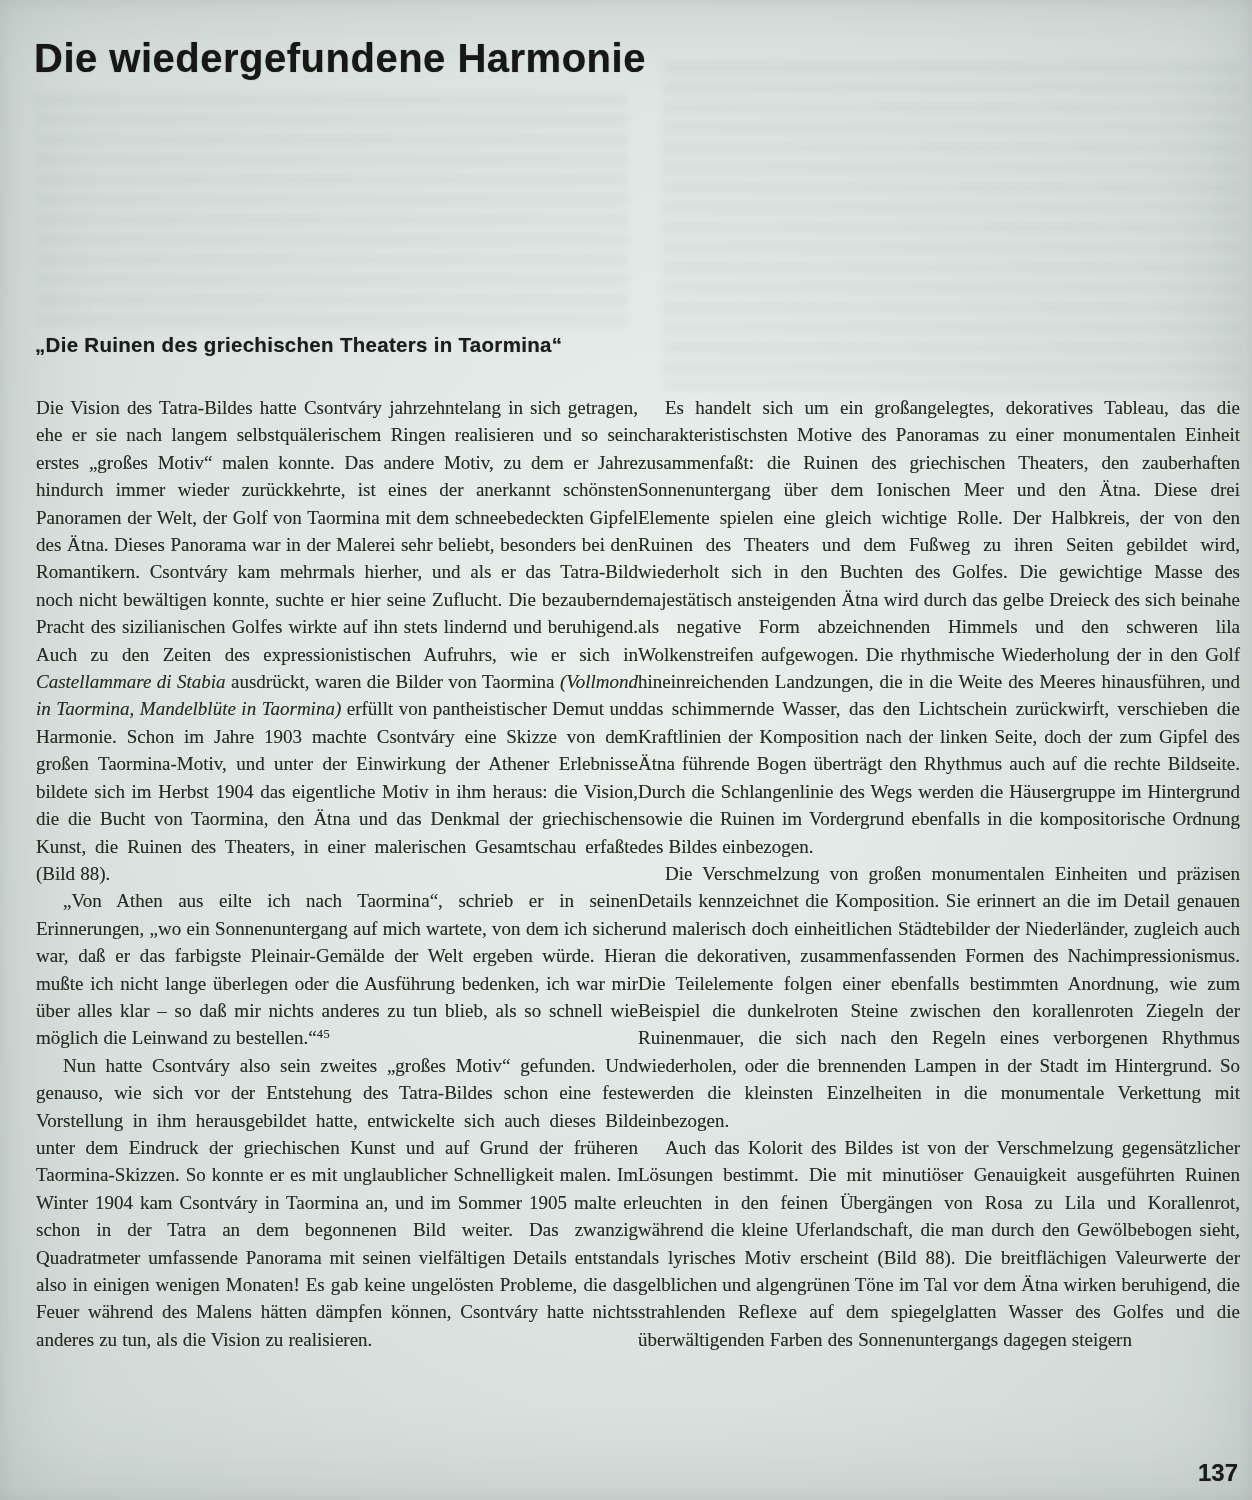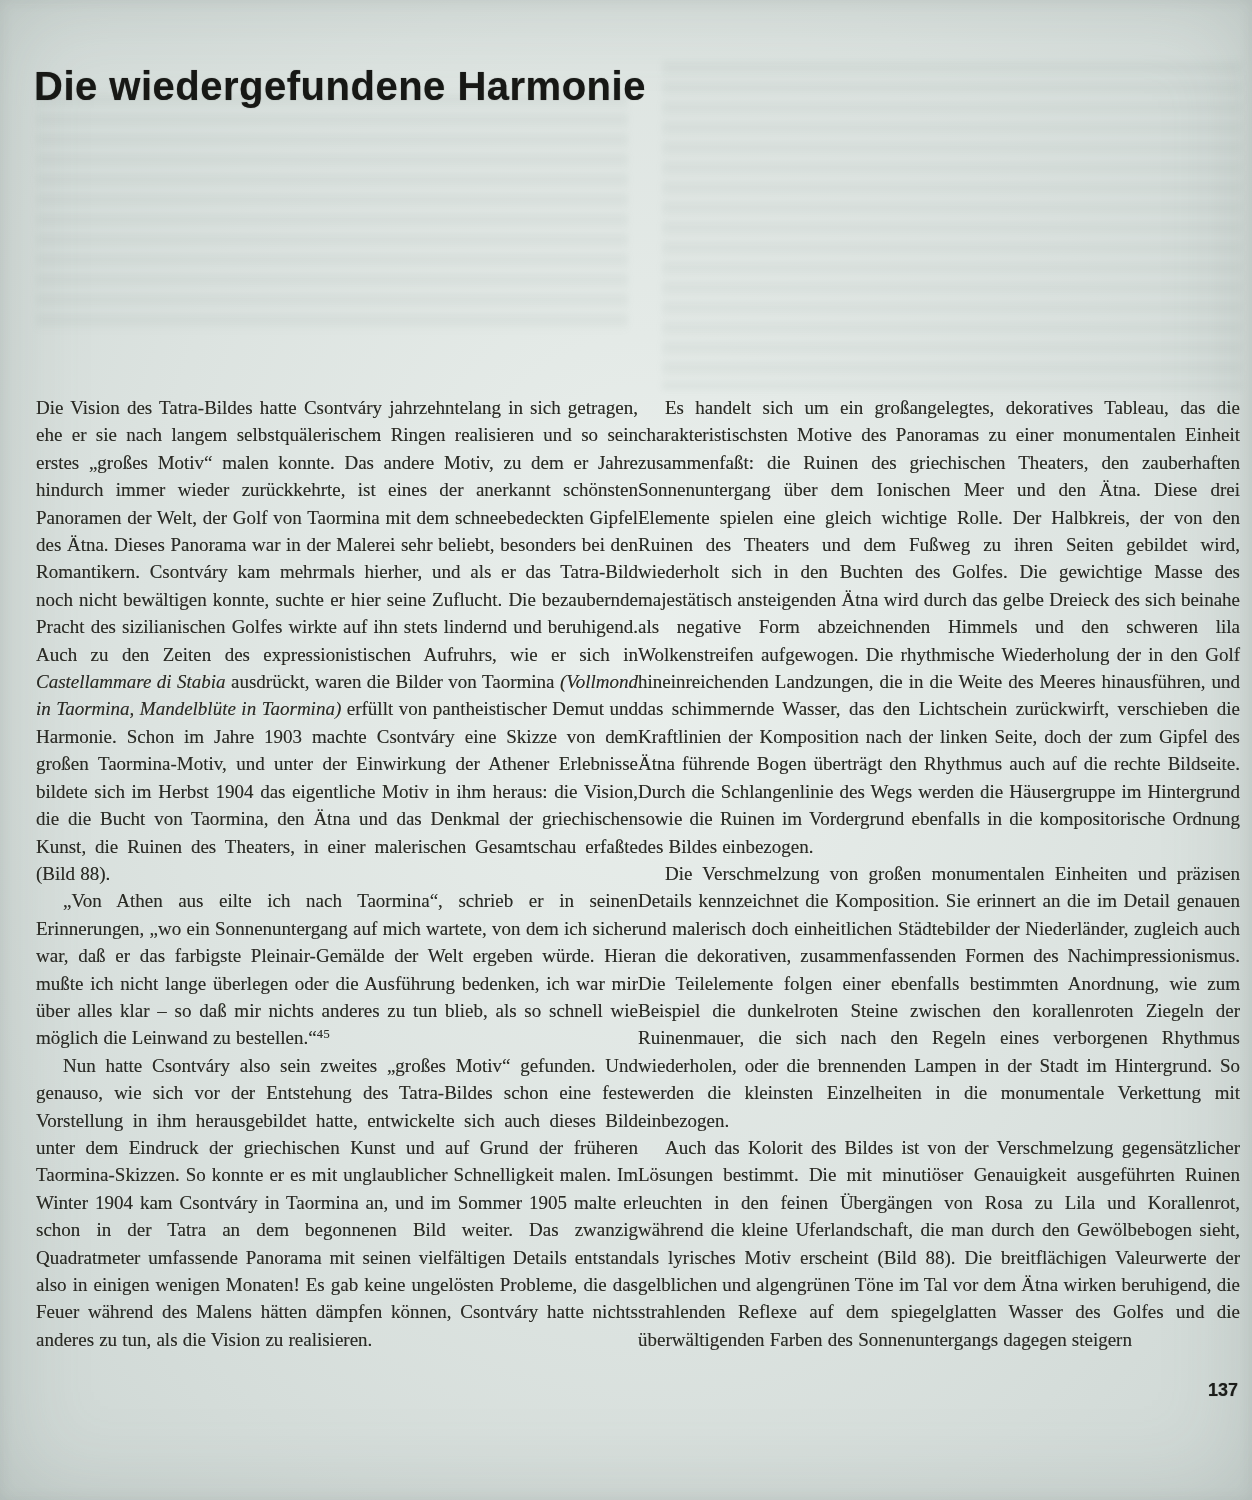--- a/index.html
+++ b/index.html
@@ -33,21 +33,21 @@
       rgba(126,145,138,0.0) 20px
     );
     filter: blur(3px);
     opacity: 0.55;
   }
   .showthrough.left  { top: 90px;  left: 36px;  width: 592px; height: 242px; }
   .showthrough.right { top: 58px;  left: 662px; width: 580px; height: 332px; }
 
   .chapter-title {
     position: absolute;
-    top: 64px;
+    top: 36px;
     left: 34px;
     margin: 0;
     font-family: "Liberation Sans", "DejaVu Sans", sans-serif;
     font-weight: 700;
     font-size: 40px;
     letter-spacing: 0.5px;
     color: #171815;
     text-shadow: 0 0 1px rgba(23,24,21,0.55);
   }
 
@@ -91,39 +91,40 @@
   .para sup {
     font-size: 12.5px;
     line-height: 0;
     vertical-align: 6px;
     letter-spacing: 0.5px;
     margin-top: 13px;
   }
 
   .page-number {
     position: absolute;
-    top: 1380px;
+    top: 1459px;
     right: 14px;
     font-family: "Liberation Sans", "DejaVu Sans", sans-serif;
     font-weight: 700;
-    font-size: 18px;
+    font-size: 24px;
     color: #1c1d1a;
     text-shadow: 0 0 0.8px rgba(28,29,26,0.5);
   }
 </style>
 </head>
 <body>
 
 <div class="page">
 
   <div class="showthrough left"></div>
   <div class="showthrough right"></div>
 
   <h1 class="chapter-title">Die wiedergefundene Harmonie</h1>
 
+  <h2 class="section-heading">„Die Ruinen des griechischen Theaters in Taormina“</h2>
 
   <div class="columns">
     <div class="column">
       <p class="para"><span>Die Vision des Tatra-Bildes hatte Csontváry jahrzehntelang in sich getragen, ehe er sie nach langem selbstquälerischem Ringen realisieren und so sein erstes „großes Motiv“ malen konnte. Das andere Motiv, zu dem er Jahre hindurch immer wieder zurückkehrte, ist eines der anerkannt schönsten Panoramen der Welt, der Golf von Taormina mit dem schneebedeckten Gipfel des Ätna. Dieses Panorama war in der Malerei sehr beliebt, besonders bei den Romantikern. Csontváry kam mehrmals hierher, und als er das Tatra-Bild noch nicht bewältigen konnte, suchte er hier seine Zuflucht. Die bezaubernde Pracht des sizilianischen Golfes wirkte auf ihn stets lindernd und beruhigend. Auch zu den Zeiten des expressionistischen Aufruhrs, wie er sich in </span><em>Castellammare di Stabia</em><span> ausdrückt, waren die Bilder von Taormina </span><em>(Vollmond in Taormina, Mandelblüte in Taormina)</em><span> erfüllt von pantheistischer Demut und Harmonie. Schon im Jahre 1903 machte Csontváry eine Skizze von dem großen Taormina-Motiv, und unter der Einwirkung der Athener Erlebnisse bildete sich im Herbst 1904 das eigentliche Motiv in ihm heraus: die Vision, die die Bucht von Taormina, den Ätna und das Denkmal der griechischen Kunst, die Ruinen des Theaters, in einer malerischen Gesamtschau erfaßte (Bild 88).</span></p>
       <p class="para indent"><span>„Von Athen aus eilte ich nach Taormina“, schrieb er in seinen Erinnerungen, „wo ein Sonnenuntergang auf mich wartete, von dem ich sicher war, daß er das farbigste Pleinair-Gemälde der Welt ergeben würde. Hier mußte ich nicht lange überlegen oder die Ausführung bedenken, ich war mir über alles klar – so daß mir nichts anderes zu tun blieb, als so schnell wie möglich die Leinwand zu bestellen.“</span><sup>45</sup></p>
       <p class="para indent"><span>Nun hatte Csontváry also sein zweites „großes Motiv“ gefunden. Und genauso, wie sich vor der Entstehung des Tatra-Bildes schon eine feste Vorstellung in ihm herausgebildet hatte, entwickelte sich auch dieses Bild unter dem Eindruck der griechischen Kunst und auf Grund der früheren Taormina-Skizzen. So konnte er es mit unglaublicher Schnelligkeit malen. Im Winter 1904 kam Csontváry in Taormina an, und im Sommer 1905 malte er schon in der Tatra an dem begonnenen Bild weiter. Das zwanzig Quadratmeter umfassende Panorama mit seinen vielfältigen Details entstand also in einigen wenigen Monaten! Es gab keine ungelösten Probleme, die das Feuer während des Malens hätten dämpfen können, Csontváry hatte nichts anderes zu tun, als die Vision zu realisieren.</span></p>
     </div>
     <div class="column">
       <p class="para indent"><span>Es handelt sich um ein großangelegtes, dekoratives Tableau, das die charakteristischsten Motive des Panoramas zu einer monumentalen Einheit zusammenfaßt: die Ruinen des griechischen Theaters, den zauberhaften Sonnenuntergang über dem Ionischen Meer und den Ätna. Diese drei Elemente spielen eine gleich wichtige Rolle. Der Halbkreis, der von den Ruinen des Theaters und dem Fußweg zu ihren Seiten gebildet wird, wiederholt sich in den Buchten des Golfes. Die gewichtige Masse des majestätisch ansteigenden Ätna wird durch das gelbe Dreieck des sich beinahe als negative Form abzeichnenden Himmels und den schweren lila Wolkenstreifen aufgewogen. Die rhythmische Wiederholung der in den Golf hineinreichenden Landzungen, die in die Weite des Meeres hinausführen, und das schimmernde Wasser, das den Lichtschein zurückwirft, verschieben die Kraftlinien der Komposition nach der linken Seite, doch der zum Gipfel des Ätna führende Bogen überträgt den Rhythmus auch auf die rechte Bildseite. Durch die Schlangenlinie des Wegs werden die Häusergruppe im Hintergrund sowie die Ruinen im Vordergrund ebenfalls in die kompositorische Ordnung des Bildes einbezogen.</span></p>
       <p class="para indent"><span>Die Verschmelzung von großen monumentalen Einheiten und präzisen Details kennzeichnet die Komposition. Sie erinnert an die im Detail genauen und malerisch doch einheitlichen Städtebilder der Niederländer, zugleich auch an die dekorativen, zusammenfassenden Formen des Nachimpressionismus. Die Teilelemente folgen einer ebenfalls bestimmten Anordnung, wie zum Beispiel die dunkelroten Steine zwischen den korallenroten Ziegeln der Ruinenmauer, die sich nach den Regeln eines verborgenen Rhythmus wiederholen, oder die brennenden Lampen in der Stadt im Hintergrund. So werden die kleinsten Einzelheiten in die monumentale Verkettung mit einbezogen.</span></p>

